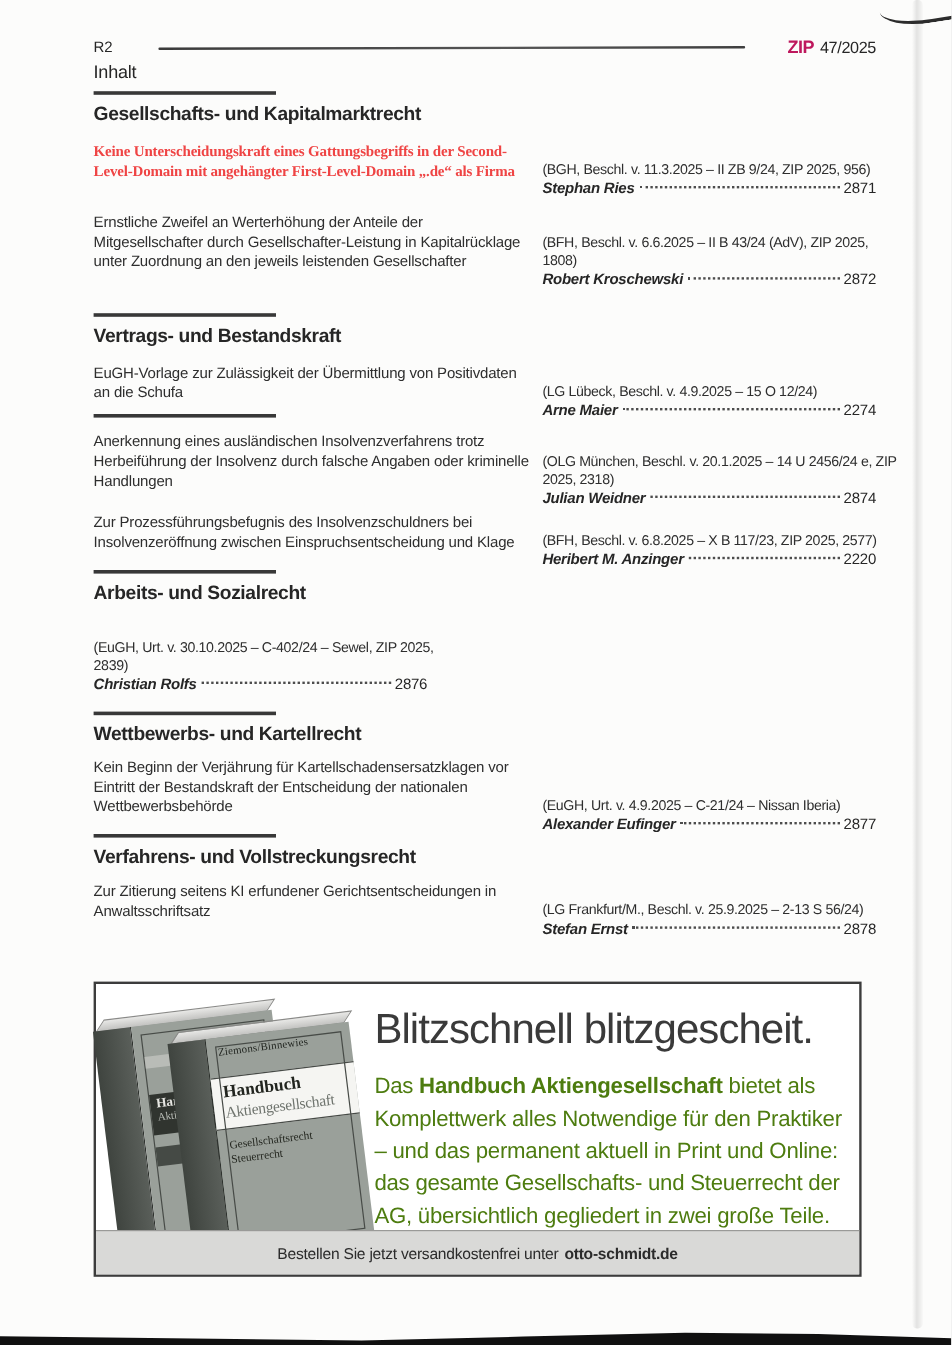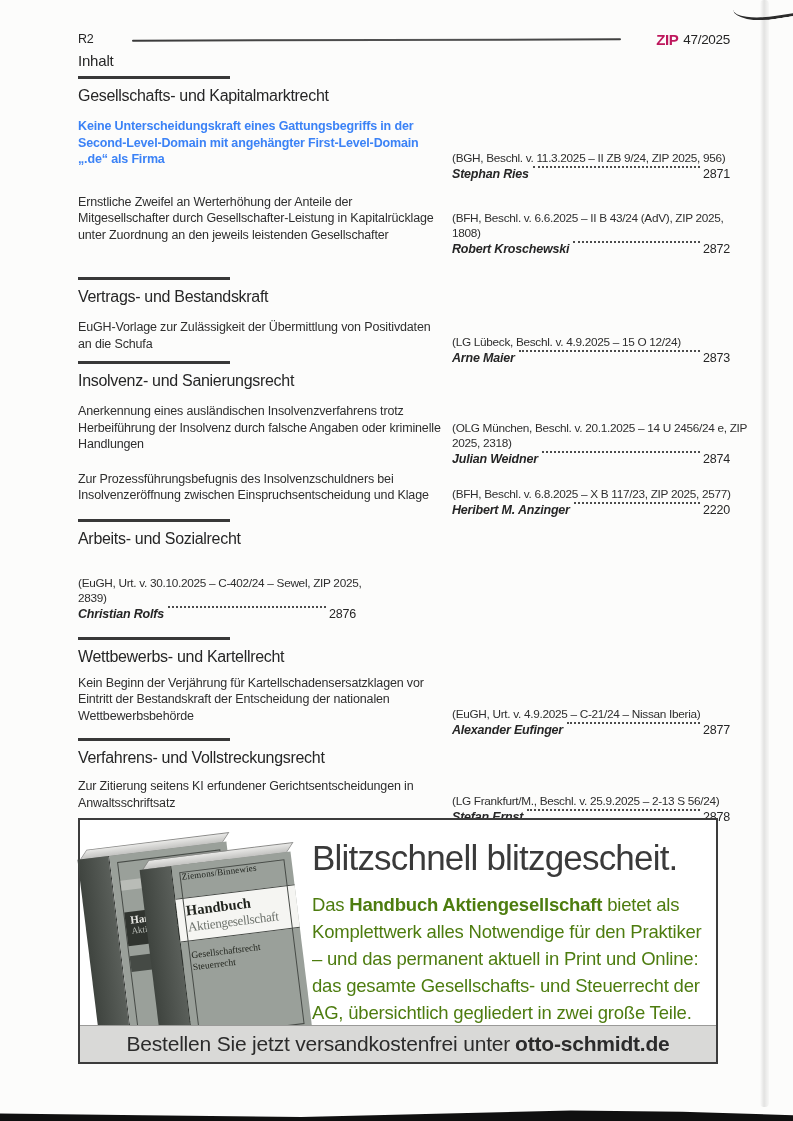--- a/index.html
+++ b/index.html
@@ -30,46 +30,46 @@
   .hdr-left { font-size:12.5px; letter-spacing:-0.2px; }
   .hdr-line { flex:1; height:2px; margin:2px 36px 0 38px;
     background:linear-gradient(to right, #3a3a3a, #555 60%, #3f3f3f); border-radius:2px;
     transform:rotate(-0.15deg);
   }
   .brand { font-weight:bold; font-size:15px; color:#be185d; letter-spacing:-0.4px; }
   .issue { font-size:13.5px; margin-left:5px; letter-spacing:-0.3px; }
   .inhalt { margin-top:4px; font-size:15px; letter-spacing:-0.2px; height:18px; }
   
   .rule { width:152px; height:3px; background:#383838; }
-  .sec-heading { margin-top:7px; font-size:16px; font-weight:normal; letter-spacing:-0.3px; line-height:20px; }
+  .sec-heading { margin-top:7px; font-size:16px; font-weight:bold; letter-spacing:-0.3px; line-height:20px; }
   .entry { display:flex; justify-content:space-between; align-items:flex-end; }
   .entry-title {
     width:366px; font-size:12.5px; line-height:16.5px; letter-spacing:-0.15px; color:#2e2e2e;
   }
-  .entry-title.bold { font-weight:bold; color:#3b82f6; }
+  .entry-title.bold { font-weight:bold; color:#ef4444;font-family:Liberation Serif, serif; }
   .entry-right { width:278px; transform:translateY(15px); }
   .cit-line { font-size:11.8px; line-height:15px; letter-spacing:-0.3px; white-space:nowrap; color:#2e2e2e; }
   .cit-line:empty { display:none; }
-  .author-row { display:flex; align-items:flex-start; font-size:12.5px; line-height:17px; }
+  .author-row { display:flex; align-items:center; font-size:12.5px; line-height:17px; }
   .author { font-weight:bold; font-style:italic; letter-spacing:-0.2px; white-space:nowrap; }
   .dots { flex:1; border-bottom:2px dotted #4c4c4c; margin:0 3px 3px 4px; }
   .pageno { letter-spacing:-0.2px; }
   
   .mt6{margin-top:6px}.mt8{margin-top:8px}.mt9{margin-top:9px}.mt10{margin-top:10px}
   .mt12{margin-top:12px}.mt14{margin-top:14px}.mt15{margin-top:15px}.mt18{margin-top:18px}
   .mt26{margin-top:26px}.mt29{margin-top:29px}.mt34{margin-top:34px}
   
   .ad {
     position:absolute; left:78px; top:818px; width:640px; height:246px;
     border:2px solid #3c3c3c; background:#fff;
   }
   .ad-bar {
     position:absolute; left:0; right:0; bottom:0; height:37px; background:#d9d9d7;
     border-top:1px solid #9a9a98; display:flex; align-items:center; justify-content:center;
-    font-size:21px; color:#2b2b2b; letter-spacing:-0.2px;
+    font-size:13px; color:#2b2b2b; letter-spacing:-0.2px;
   }
   .ad-bar b { margin-left:5px; }
   .ad-text { position:absolute; left:232px; top:18px; width:395px; }
   .ad-headline { font-size:35px; line-height:40px; color:#3a3a3a; letter-spacing:-0.8px; }
   .ad-body { margin-top:13px; font-size:18.5px; line-height:27px; color:#4d7c0f; letter-spacing:-0.2px; }
   
   .books { position:absolute; left:6px; top:14px; width:220px; height:200px; }
   .book { position:absolute; transform:rotate(-7deg); }
   .book .pages-top { position:absolute; left:6px; top:-9px; width:96%; height:10px;
     background:linear-gradient(#e8e8e6,#c2c2c0); transform:skewX(-40deg); border:1px solid #8a8a88; }
@@ -147,29 +147,28 @@
       <div class="sec-heading">Vertrags- und Bestandskraft</div>
 
       <div class="entry mt12">
         <div class="entry-title">EuGH-Vorlage zur Zulässigkeit der Übermittlung von Positivdaten an die Schufa</div>
         <div class="entry-right">
           <div class="cit-line">(LG Lübeck, Beschl. v. 4.9.2025 – 15 O 12/24)</div>
 
           <div class="author-row">
             <span class="author">Arne Maier</span>
             <span class="dots"></span>
-            <span class="pageno">2873</span>
+            <span class="pageno">2274</span>
           </div>
         </div>
       </div>
     </div>
 
     <div>
       <div class="rule mt9"></div>
-      <div class="sec-heading">Insolvenz- und Sanierungsrecht</div>
 
       <div class="entry mt12">
         <div class="entry-title">Anerkennung eines ausländischen Insolvenzverfahrens trotz Herbeiführung der Insolvenz durch falsche Angaben oder kriminelle Handlungen</div>
         <div class="entry-right">
           <div class="cit-line">(OLG München, Beschl. v. 20.1.2025 – 14 U 2456/24 e, ZIP</div>
           <div class="cit-line">2025, 2318)</div>
           <div class="author-row">
             <span class="author">Julian Weidner</span>
             <span class="dots"></span>
             <span class="pageno">2874</span>

